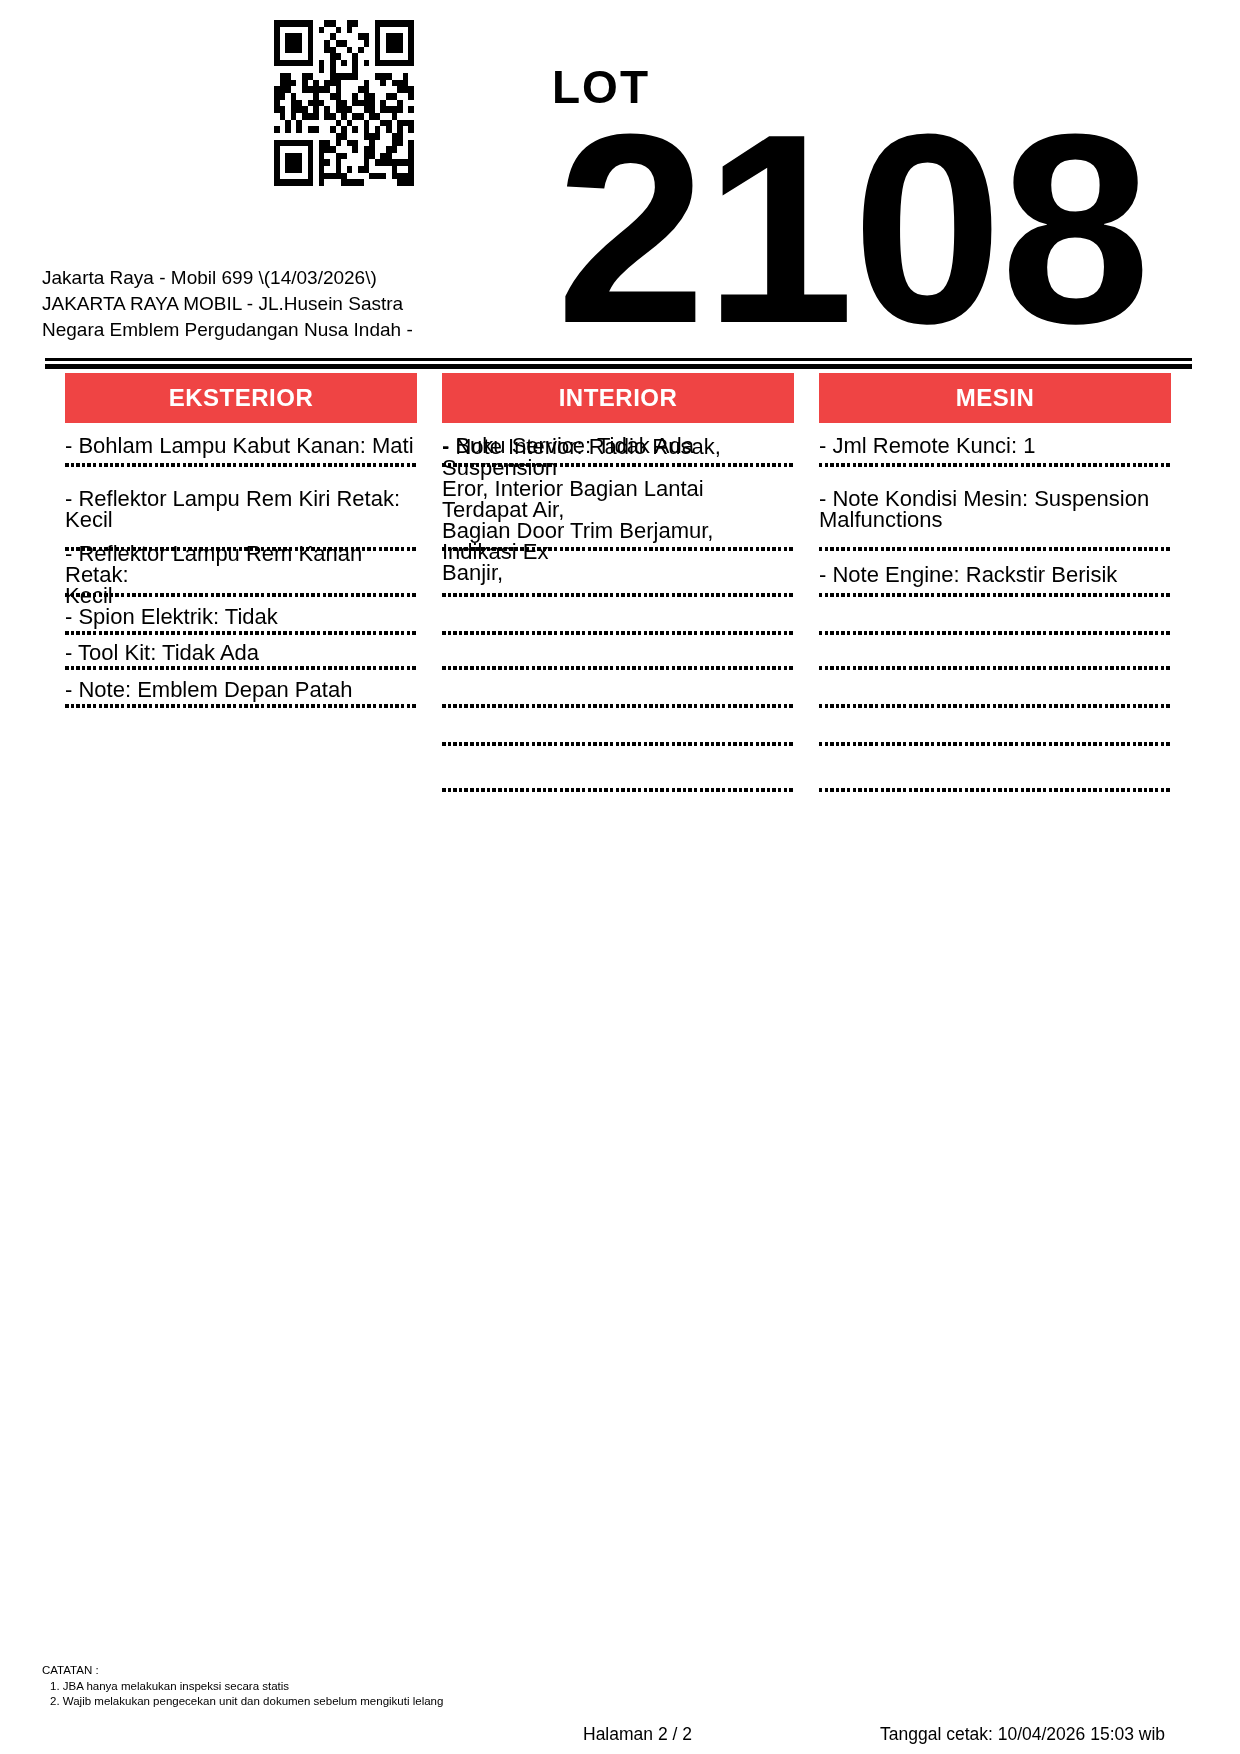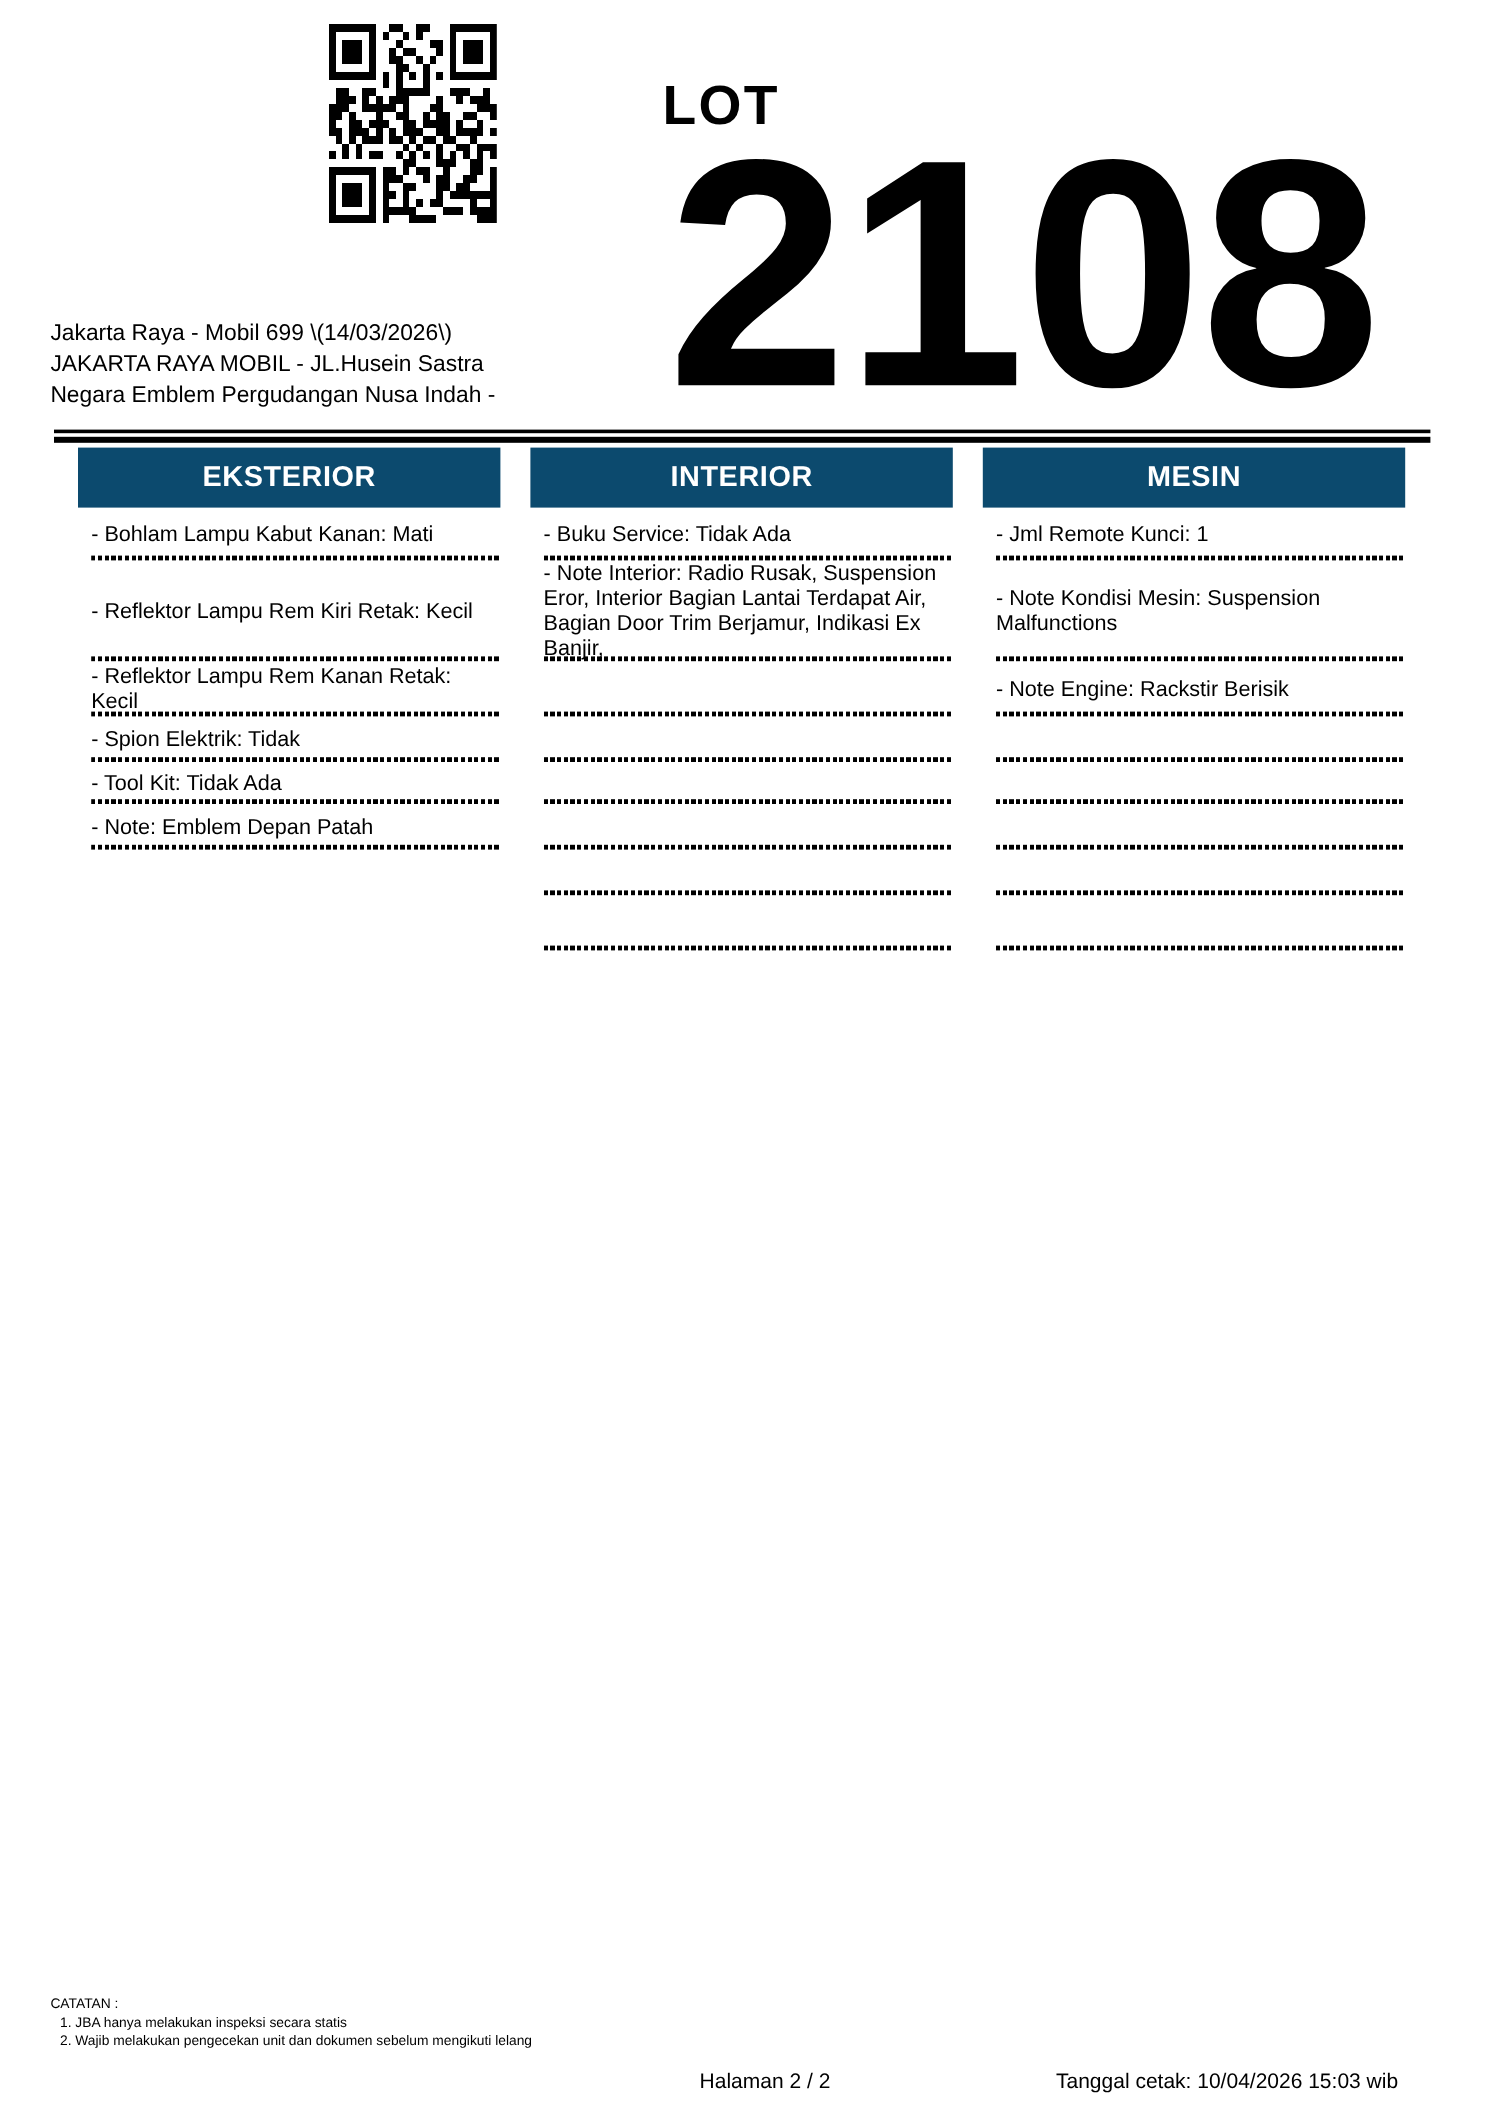--- a/index.html
+++ b/index.html
@@ -20,27 +20,27 @@
   .agency { position:absolute; left:42px; top:265px; font-size:19px; line-height:26px; }
   .rule {
     position:absolute; left:45px; top:358px; width:1147px; height:3px;
     border-top:3px solid #000; border-bottom:5px solid #000;
   }
   .cols {
     position:absolute; left:65px; top:373px; width:1106px;
     display:grid; grid-template-columns:repeat(3,352px); justify-content:space-between;
   }
   .colhead {
-    height:50px; background:#0c4a6e; color:#fff;
+    height:50px; background:#ef4444; color:#fff;
     display:flex; align-items:center; justify-content:center;
     font-size:24px; font-weight:bold; letter-spacing:0.5px;
   }
   .cell {
     position:relative; display:flex; align-items:center;
-    font-size:18px; line-height:21px; white-space:pre-line;margin-left:11px;
+    font-size:22px; line-height:21px; white-space:pre-line;
   }
   .cell::after {
     content:""; position:absolute; left:0; right:0; bottom:0; height:4px;
     background-image:repeating-linear-gradient(to right,#000 0px,#000 3.5px,transparent 3.5px,transparent 5.6px);
   }
   .r0{height:44px}.r1{height:84px}.r2{height:46px}.r3{height:38px}
   .r4{height:35px}.r5{height:38px}.r6{height:38px}.r7{height:46px}
   .notes { position:absolute; left:42px; top:1663px; font-size:11.5px; line-height:15.5px; }
   .notes .item { margin-left:8px; }
   .page-indicator { position:absolute; left:583px; top:1724px; font-size:17.5px; }

